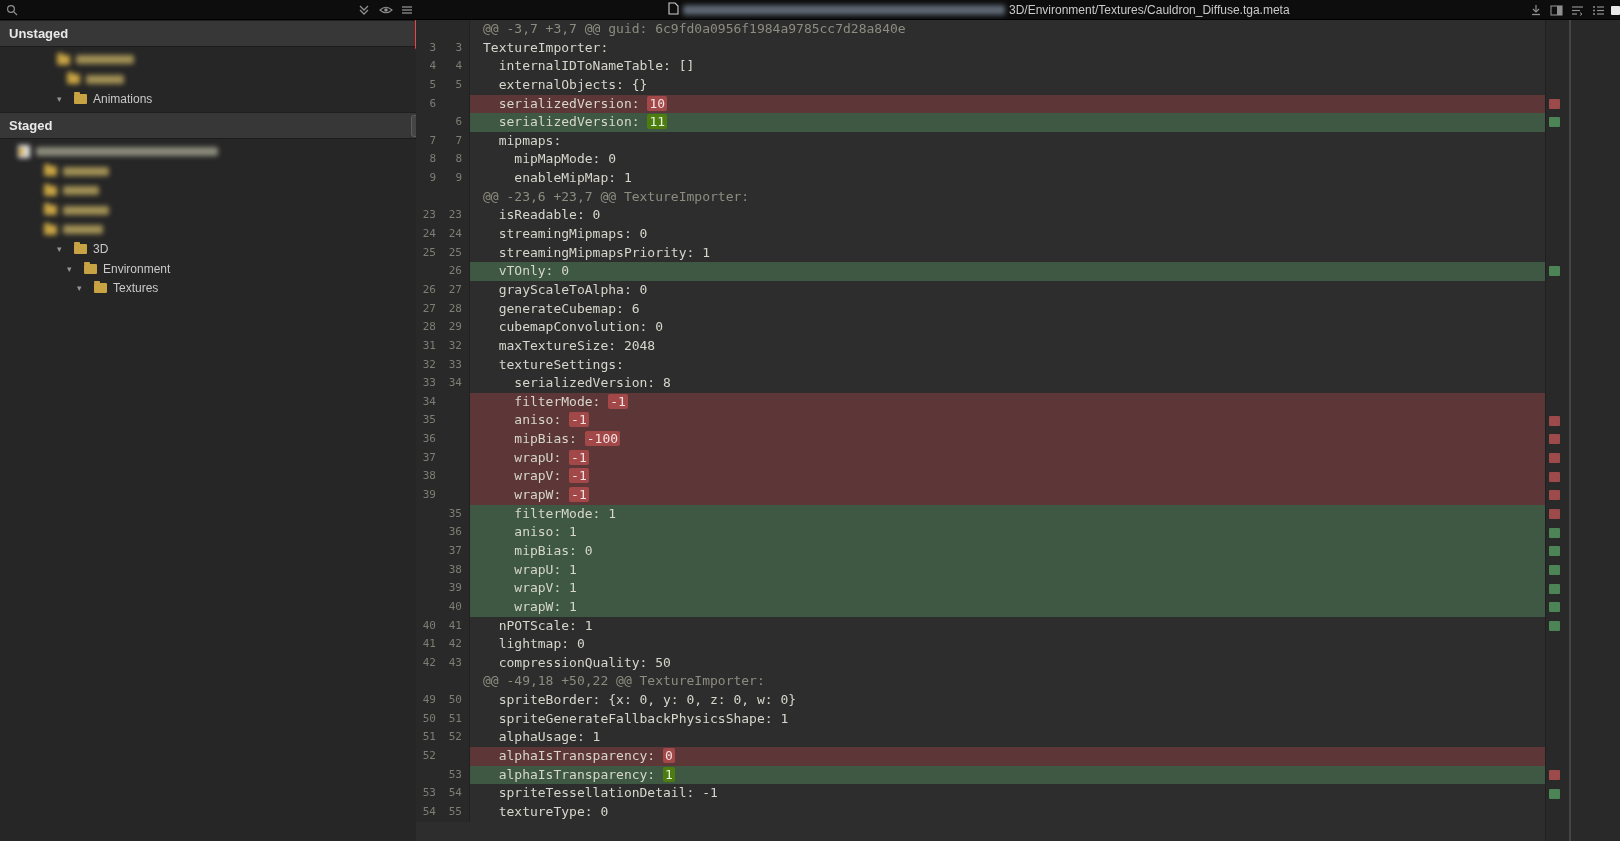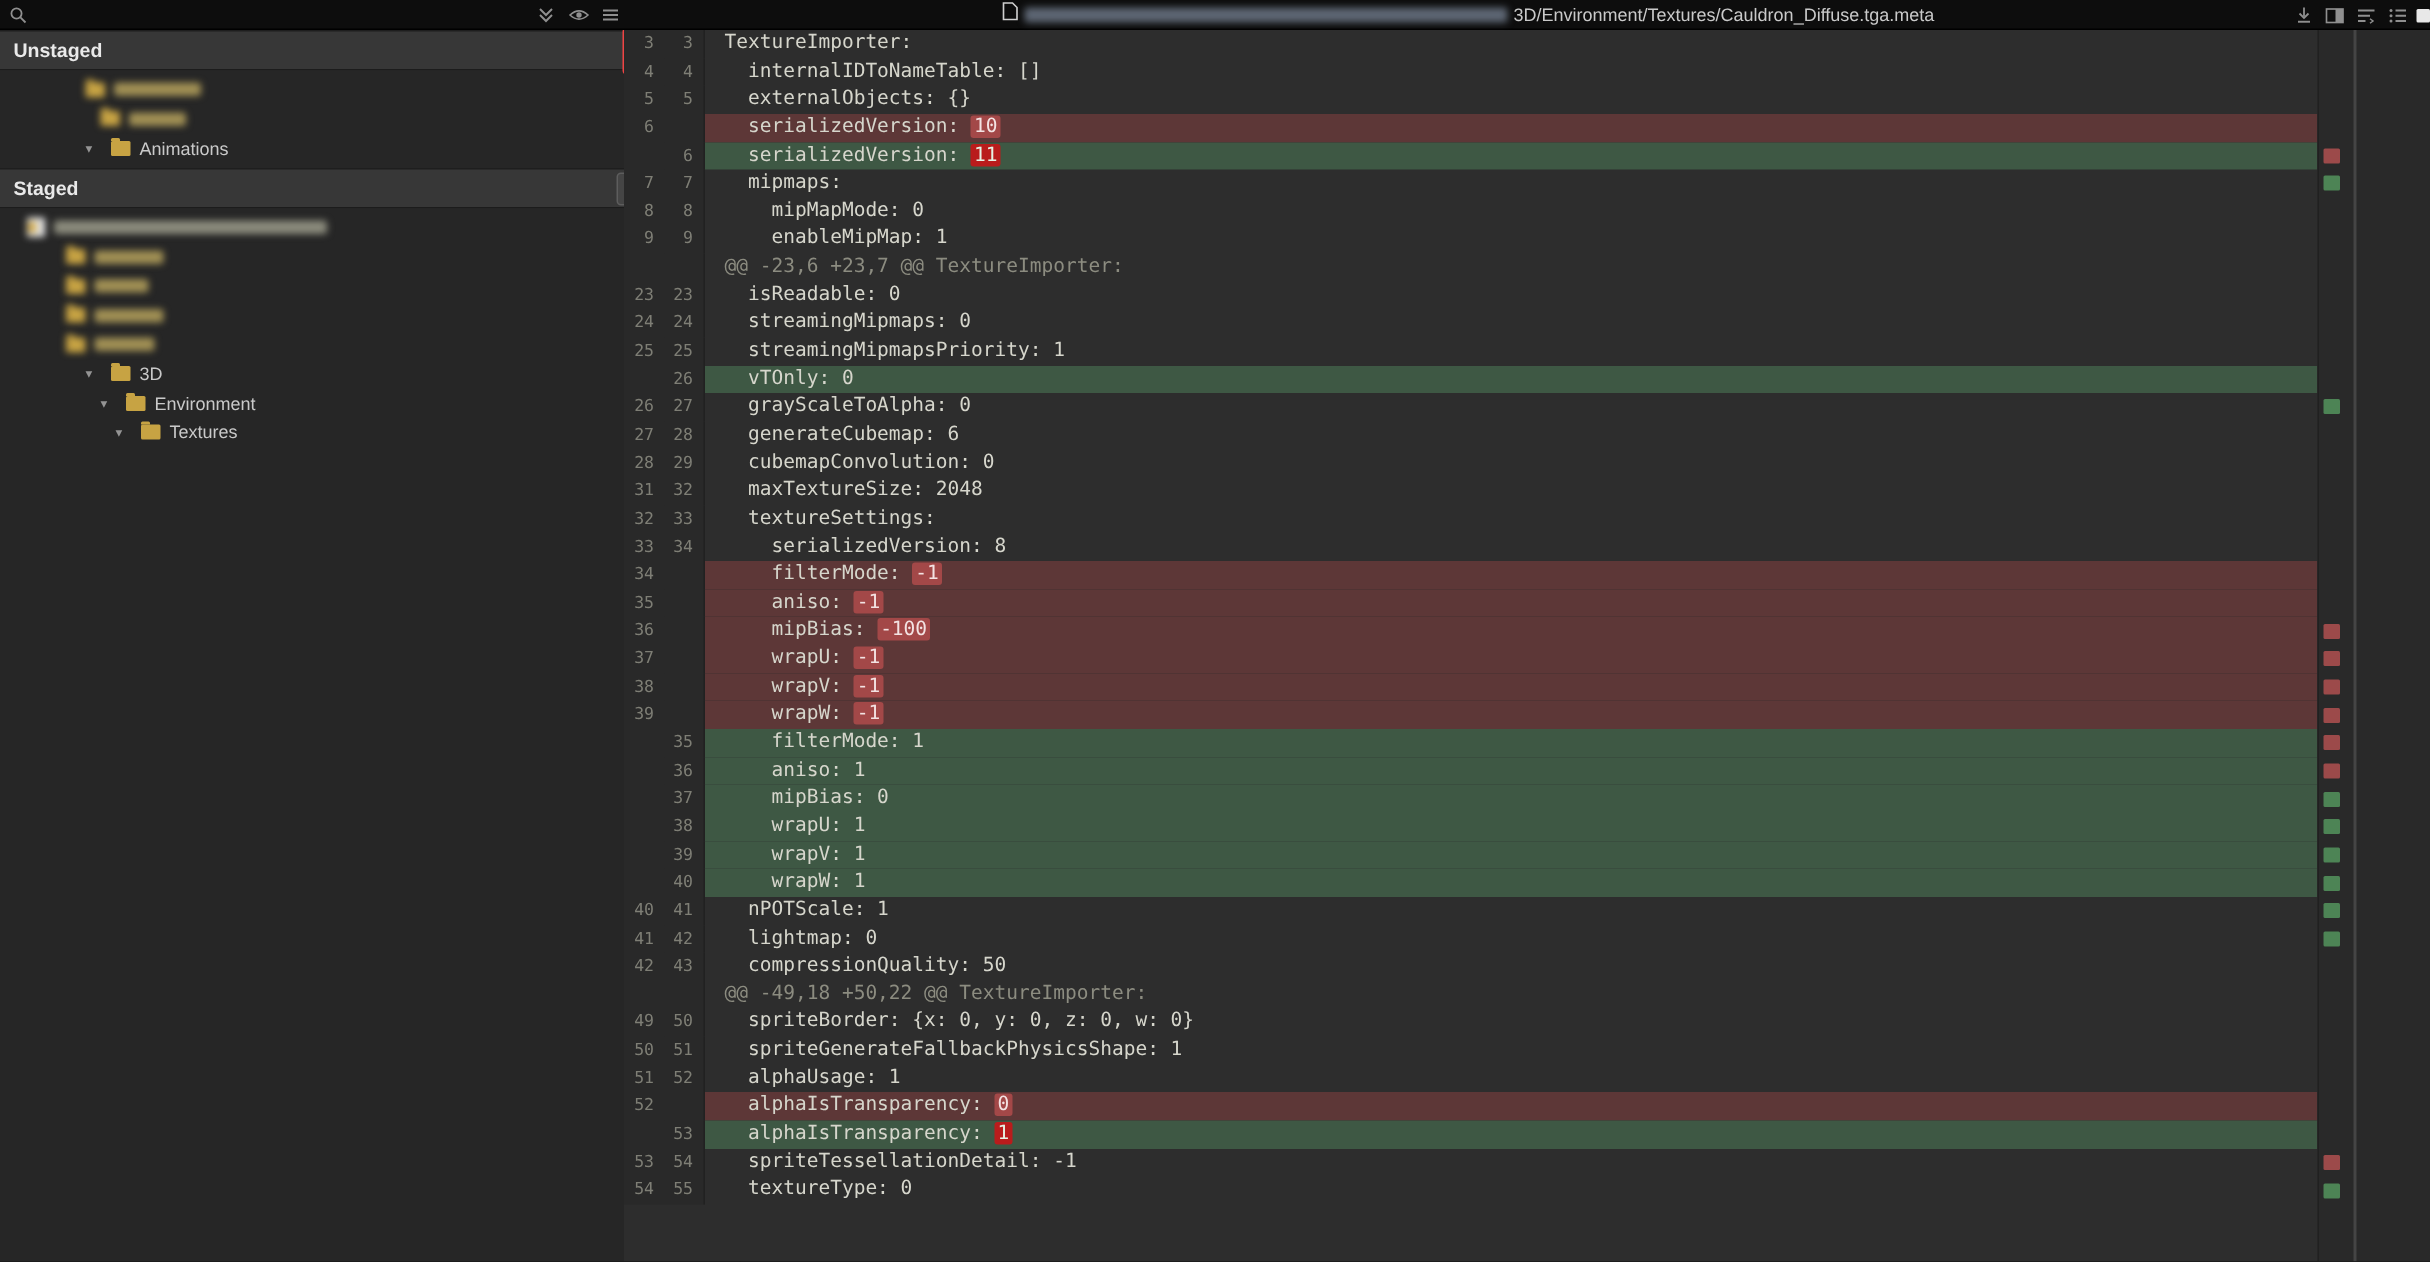--- a/index.html
+++ b/index.html
@@ -44,21 +44,21 @@
   .diff-body{position:absolute;left:0;top:0;right:75px;bottom:0;overflow:hidden}
   .drow{display:flex;height:18.65px}
   .ln{flex:0 0 27px;width:27px;text-align:right;padding-right:7px;font-size:11px;color:#7e7e75;background:#292929;line-height:18.65px}
   .ln-new{border-right:1px solid #212121}
   .code{flex:1;line-height:18.65px;font-size:13px;color:#d6d6cc;white-space:pre;padding-left:13px}
   .drow.hunk .code{color:#8c8c80}
   .drow.del .code{background:#5d3737}
   .drow.add .code{background:#3e5844}
   .hl{border-radius:2px;padding:0 2px}
   .drow.del .hl{background:#a34848;color:#f3e2e2}
-  .drow.add .hl{background:#b91c1c;color:#e6f2e4}
+  .drow.add .hl{background:#4d7c0f;color:#e6f2e4}
   .scroll-strip{position:absolute;right:0;top:0;width:75px;bottom:0;background:#292929;border-left:1px solid #202020}
   .mark{position:absolute;width:11px;left:3px;height:10px;border-radius:1px}
   .mark.del{background:#9c4a4a}
   .mark.add{background:#4d8455}
   .thumb-line{position:absolute;left:23px;top:0;bottom:0;width:2px;background:#454545}
 </style>
 </head>
 <body>
 
 <div class="app">
@@ -226,20 +226,25 @@
               <span class="folder-icon"></span>
               <span class="tree-label">Textures</span>
             </span>
           </div>
         </div>
     </div>
   </div>
 
   <div class="diff">
     <div class="diff-body" id="diff-body">
+        <div class="drow hunk">
+          <span class="ln ln-old"></span>
+          <span class="ln ln-new"></span>
+          <span class="code">@@ -3,7 +3,7 @@ guid: 6c9fd0a0956f1984a9785cc7d28a840e</span>
+        </div>
         <div class="drow ctx">
           <span class="ln ln-old">3</span>
           <span class="ln ln-new">3</span>
           <span class="code">TextureImporter:</span>
         </div>
         <div class="drow ctx">
           <span class="ln ln-old">4</span>
           <span class="ln ln-new">4</span>
           <span class="code">  internalIDToNameTable: []</span>
         </div>

